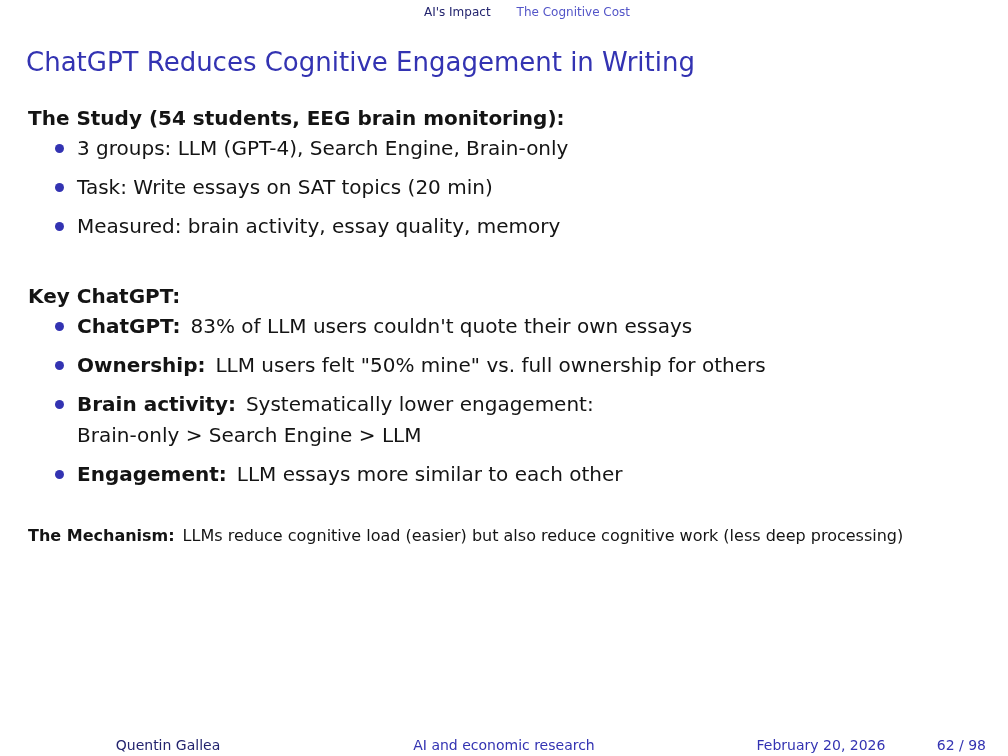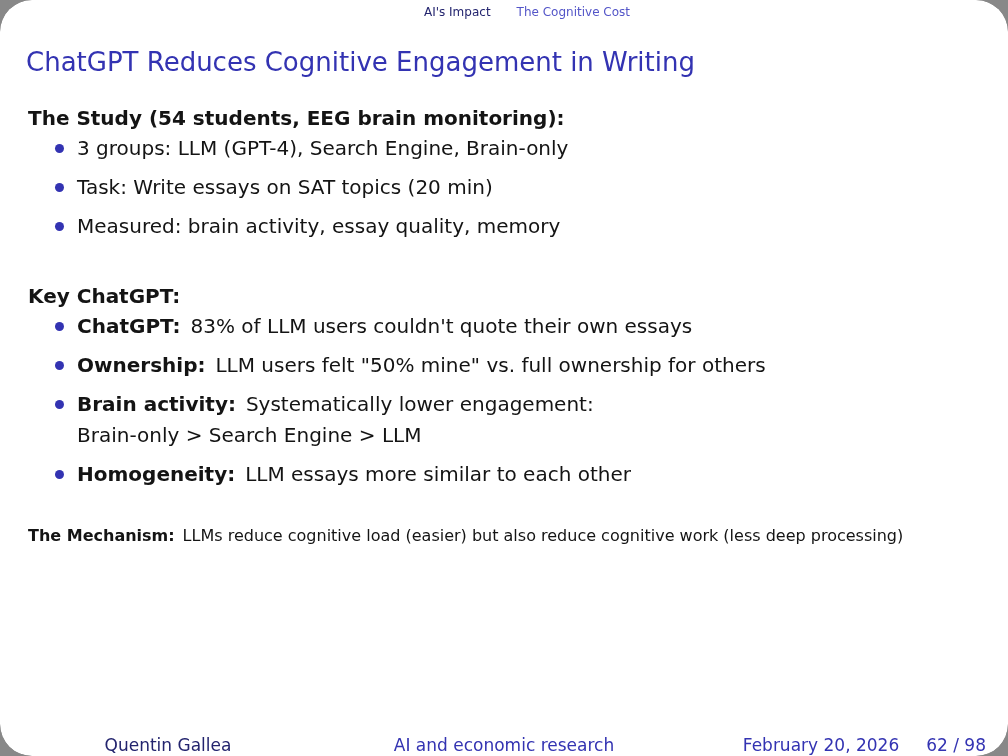--- a/index.html
+++ b/index.html
@@ -1,21 +1,21 @@
 <!DOCTYPE html>
 <html style="--structure: #3333B2; --nav-current: #23246E; --nav-other: #5355C8; --body-text: #141414;"><head>
 <meta charset="utf-8">
 <style>
   :root {
     --structure: #3333B2;
     --nav-current: #23246E;
     --nav-other: #5355C8;
     --body-text: #141414;
   }
-  * { margin: 0; padding: 0; box-sizing: border-box; border-radius: 32px; }
+  * { margin: 0; padding: 0; box-sizing: border-box; }
   html, body { background: #888; }
   .slide {
     position: relative;
     width: 1008px;
     height: 756px;
     background: #ffffff;
     font-family: "DejaVu Sans", "Liberation Sans", sans-serif;
     color: var(--body-text);
     overflow: hidden;
     margin: 0 auto;
@@ -79,21 +79,21 @@
     font-size: 16px;
     line-height: 31px;
   }
   
   .footer {
     position: absolute;
     left: 0; right: 0; bottom: 3px;
     height: 16px;
     display: grid;
     grid-template-columns: 336px 336px 336px;
-    font-size: 17px;
+    font-size: 14px;
     line-height: 16px;
   }
   .f-author { text-align: center; color: var(--nav-current); }
   .f-title  { text-align: center; color: var(--structure); }
   .f-right  { position: relative; text-align: center; color: var(--structure); }
   .f-date   { display: inline-block; padding-right: 38px; }
   .f-page   {
     position: absolute;
     right: 22px; top: 0;
     color: var(--structure);
@@ -138,21 +138,21 @@
       <li>
         <span class="dot"></span>
         <span><span class="lbl">Ownership:</span> <span>LLM users felt "50% mine" vs. full ownership for others</span></span>
       </li>
       <li>
         <span class="dot"></span>
         <span><span class="lbl">Brain activity:</span> <span>Systematically lower engagement:</span><br><span>Brain-only &gt; Search Engine &gt; LLM</span></span>
       </li>
       <li>
         <span class="dot"></span>
-        <span><span class="lbl">Homogeneity:</span> <span>LLM essays more similar to each other</span></span>
+        <span><span class="lbl">Engagement:</span> <span>LLM essays more similar to each other</span></span>
       </li>
     </ul>
 
     <p class="mechanism"><span class="lbl">The Mechanism:</span> <span>LLMs reduce cognitive load (easier) but also reduce cognitive work (less deep processing)</span></p>
 
   </div>
 
   <div class="footer">
     <div class="f-author">Quentin Gallea</div>
     <div class="f-title">AI and economic research</div>

